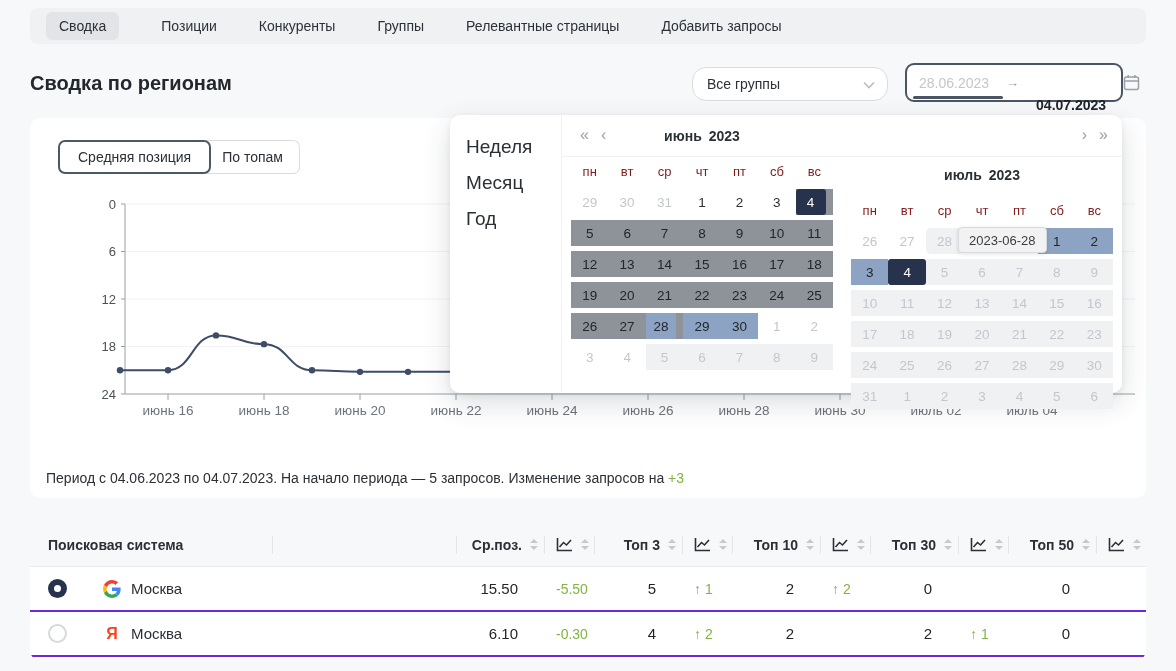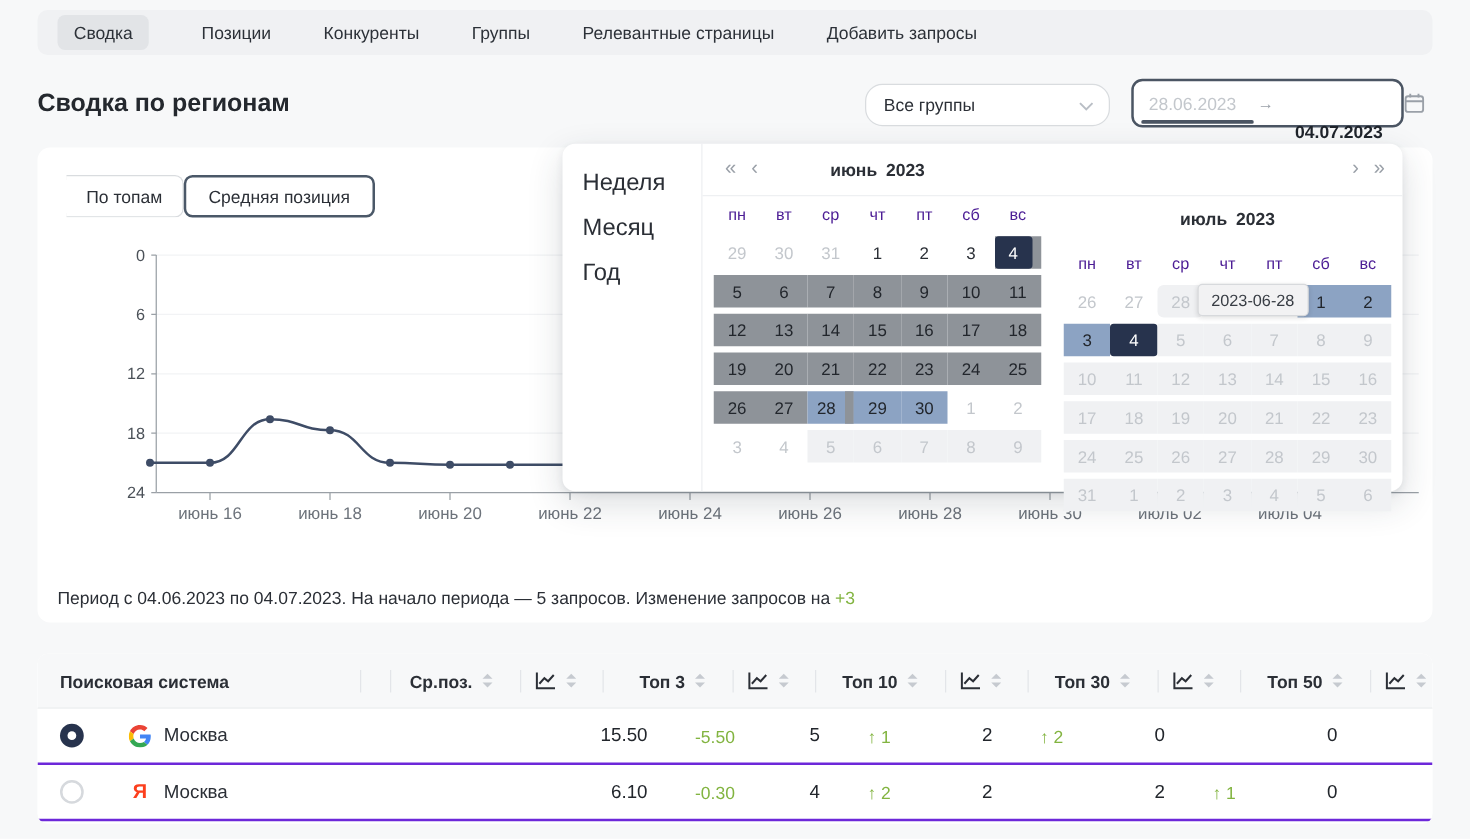--- a/index.html
+++ b/index.html
@@ -49,21 +49,21 @@
     border-right:1px solid #eef0f2; padding-top:14px; }
   .cal-side-item { padding:7px 0 7px 16px; font-size:19px; cursor:pointer; }
   .cal-months { position:absolute; left:112px; top:0; width:560px; height:100%; }
   .cal-head-line { position:absolute; left:0; top:41px; width:100%; height:1px; background:#eef0f2; }
   .cal-month { position:absolute; top:0; width:280px; height:100%; }
   .cal-title { position:absolute; top:0; left:0; width:100%; height:41px; display:flex;
     align-items:center; justify-content:center; gap:7px; font-weight:bold; font-size:14px; }
   .cal-nav { position:absolute; top:11px; color:#9aa0a8; font-size:16px; display:flex; gap:12px; z-index:2;}
   .cal-nav span { cursor:pointer; }
   .cal-grid { position:absolute; left:9px; top:49px; width:262px; }
-  .cal-wd { display:grid; grid-template-columns:repeat(7,1fr); font-size:13px; color:#4c1d95;
+  .cal-wd { display:grid; grid-template-columns:repeat(7,1fr); font-size:13px; color:#7f1d1d;
     text-align:center; margin-bottom:10px; }
   .cal-row { display:grid; grid-template-columns:repeat(7,1fr); height:26px; margin-bottom:5px; }
   .cal-cell { display:flex; align-items:center; justify-content:center; font-size:13.5px;
     color:#2b2f36; cursor:pointer; }
   .cal-cell.om   { color:#c3c7cc; }
   .cal-cell.gray { background:#8e9399; color:#22262c; }
   .cal-cell.blue { background:#8ca3c3; color:#22262c; }
   .cal-cell.sliver { border-right:7px solid #8e9399; }
   .cal-cell.dis  { background:#f0f1f3; color:#c3c7cc; cursor:default; }
   .cal-cell.dark { background:#27334d; color:#fff; border-radius:3px; }
@@ -74,21 +74,21 @@
   .tooltip { position:absolute; left:958px; top:227px; height:26px; padding:0 10px;
     background:#f2f2f3; border:1px solid #d7d9dc; border-radius:4px; display:flex;
     align-items:center; font-size:13px; color:#383d44; z-index:20;
     box-shadow:0 1px 4px rgba(0,0,0,.12); }
   
   .table-card { position:absolute; left:30px; top:523px; width:1116px; height:136px;
     background:#fff; border-radius:8px; overflow:hidden; }
   .t-row { display:grid; align-items:center;
     grid-template-columns:242px 1fr 88px 50px 88px 50px 88px 50px 88px 50px 88px 50px; }
   .t-head { height:44px; background:#f7f8f9; border-bottom:1px solid #e9ebee;
-    font-weight:bold; font-size:14px;gap:16px; }
+    font-weight:bold; font-size:14px; }
   .t-body-row { height:45px; border-bottom:2px solid #6d28d9; font-size:15px; background:#fff; }
   .hc { position:relative; height:100%; display:flex; align-items:center; }
   .hc.lbl { justify-content:flex-end; padding-right:6px; }
   .hc.ico { justify-content:flex-start; padding-left:12px; }
   .hc .vdiv { position:absolute; left:0; top:13px; width:1px; height:18px; background:#e3e5e9; }
   .hc-name { padding-left:18px; }
   .sort { display:inline-flex; flex-direction:column; gap:3px; margin-left:8px; cursor:pointer; }
   .sort .up { width:0; height:0; border-left:4px solid transparent; border-right:4px solid transparent;
     border-bottom:4px solid #c6cad0; }
   .sort .down { width:0; height:0; border-left:4px solid transparent; border-right:4px solid transparent;
@@ -139,22 +139,22 @@
       <line x1="1.5" y1="7" x2="15.5" y2="7" stroke="#9aa0a8" stroke-width="1.5"></line>
       <line x1="5.2" y1="1" x2="5.2" y2="4" stroke="#9aa0a8" stroke-width="1.5"></line>
       <line x1="11.8" y1="1" x2="11.8" y2="4" stroke="#9aa0a8" stroke-width="1.5"></line>
     </svg>
   </span>
   <span class="date-underline"></span>
 </div>
 
 <div class="chart-card">
   <div class="toggle">
+    <div class="toggle-btn on">Средняя позиция</div>
     <div class="toggle-btn off">По топам</div>
-    <div class="toggle-btn on">Средняя позиция</div>
   </div>
   <svg id="chart-svg" width="1045" height="235">
       <line x1="30" y1="8" x2="1040" y2="8" stroke="#f2f3f5" stroke-width="1"></line>
       <line x1="30" y1="55.5" x2="1040" y2="55.5" stroke="#f2f3f5" stroke-width="1"></line>
       <line x1="30" y1="103" x2="1040" y2="103" stroke="#f2f3f5" stroke-width="1"></line>
       <line x1="30" y1="150.5" x2="1040" y2="150.5" stroke="#f2f3f5" stroke-width="1"></line>
       <line x1="30" y1="8" x2="30" y2="198" stroke="#9aa0a6" stroke-width="1"></line>
       <line x1="30" y1="198" x2="1040" y2="198" stroke="#9aa0a6" stroke-width="1"></line>
       <line x1="26" y1="8" x2="30" y2="8" stroke="#9aa0a6" stroke-width="1"></line>
       <text x="21" y="12.5" text-anchor="end" font-size="13" fill="#4b5158" font-family="Liberation Sans, sans-serif">0</text>

